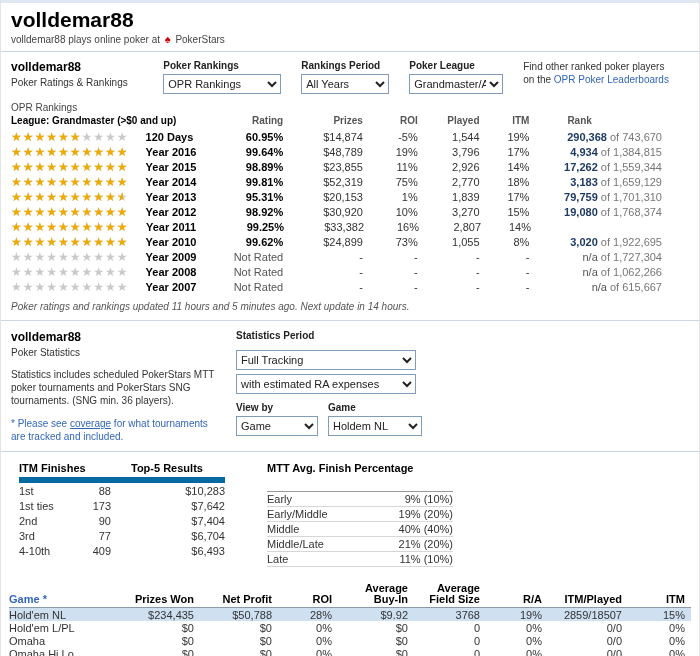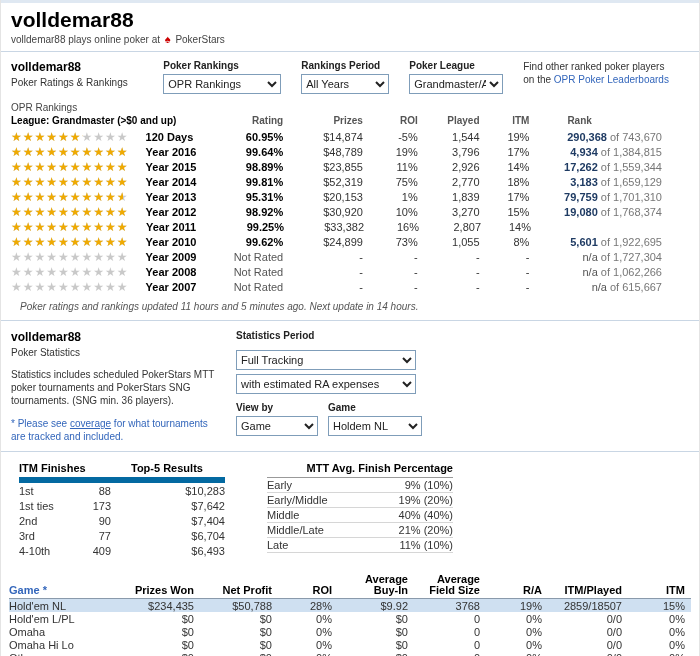--- a/index.html
+++ b/index.html
@@ -54,21 +54,21 @@
   .c-prizes { width: 80px; text-align: right; }
   .c-roi { width: 55px; text-align: right; }
   .c-played { width: 62px; text-align: right; }
   .c-itm { width: 50px; text-align: right; }
   .c-rank { width: 160px; text-align: right; padding-right: 27px; }
   .rank-num { font-weight: bold; color: #1f3b63; }
   .rank-of { color: #777; }
   .muted { font-weight: normal !important; color: #555 !important; }
   .update-note {
     font-style: italic; font-size: 10px; color: #555;
-    padding: 7px 19px 8px; border-bottom: 1px solid #c9d6e4;
+    padding: 7px 10px 8px; border-bottom: 1px solid #c9d6e4;
   }
 
   
   .stats { display: flex; padding: 9px 10px 8px; border-bottom: 1px solid #c9d6e4; }
   .stats-left { width: 225px; }
   .stats-desc { font-size: 10px; line-height: 13px; width: 212px; margin-top: 10px; color: #333; }
   .coverage-note { font-size: 10px; line-height: 13px; width: 212px; margin-top: 10px; color: #3366bb; }
   .coverage-note a { text-decoration: underline; }
   .sp-label { font-size: 10px; font-weight: bold; color: #222; margin-bottom: 3px; }
   .sel-full, .sel-ra { width: 180px; display: block; margin-top: 9px; }
@@ -79,21 +79,21 @@
 
   
   .fin-block { display: flex; padding: 10px 10px 8px 18px; }
   .fin-headrow { display: flex; font-weight: bold; color: #000; border-bottom: 6px solid #0369a1; padding-bottom: 3px; }
   .fh1 { width: 92px; } .fh2 { width: 94px; margin-left: 20px; }
   .fin-row { display: flex; height: 15px; align-items: center; }
   .fi-label { width: 50px; }
   .fi-count { width: 42px; text-align: right; }
   .fi-prize { width: 70px; text-align: right; margin-left: 44px; }
   .mtt-col { margin-left: 42px; width: 186px; }
-  .mtt-head { font-weight: bold; color: #000; border-bottom: 1px solid #999; padding-bottom: 3px; text-align: right; }
+  .mtt-head { font-weight: bold; color: #000; border-bottom: 1px solid #999; padding-bottom: 17px; }
   .mtt-row { display: flex; height: 15px; align-items: center; border-bottom: 1px solid #d6d6d6; }
   .mtt-label { width: 100px; }
   .mtt-val { width: 86px; text-align: right; }
 
   
   .games { padding: 8px 8px 2px; }
   .g-row { display: flex; }
   .g-head { font-weight: bold; color: #000; border-bottom: 1px solid #8a9aab; padding-bottom: 2px; align-items: flex-end; }
   .g-head .gc { white-space: pre-line; line-height: 11px; }
   .gc-game { width: 110px; text-align: left; }
@@ -249,21 +249,21 @@
       <div class="rrow">
       <div class="c-stars">
         <span class="stars-bg">★★★★★★★★★★<span class="stars-fill" style="width: 99.6%;">★★★★★★★★★★</span></span>
       </div>
       <div class="c-period">Year 2010</div>
       <div class="c-rating">99.62%</div>
       <div class="c-prizes">$24,899</div>
       <div class="c-roi">73%</div>
       <div class="c-played">1,055</div>
       <div class="c-itm">8%</div>
-      <div class="c-rank"><span class="rank-num">5,601</span><span class="rank-of"> of 1,922,695</span></div>
+      <div class="c-rank"><span class="rank-num">3,020</span><span class="rank-of"> of 1,922,695</span></div>
     </div>
       <div class="rrow">
       <div class="c-stars">
         <span class="stars-bg">★★★★★★★★★★<span class="stars-fill" style="width: 0%;">★★★★★★★★★★</span></span>
       </div>
       <div class="c-period">Year 2009</div>
       <div class="c-rating muted">Not Rated</div>
       <div class="c-prizes">-</div>
       <div class="c-roi">-</div>
       <div class="c-played">-</div>

